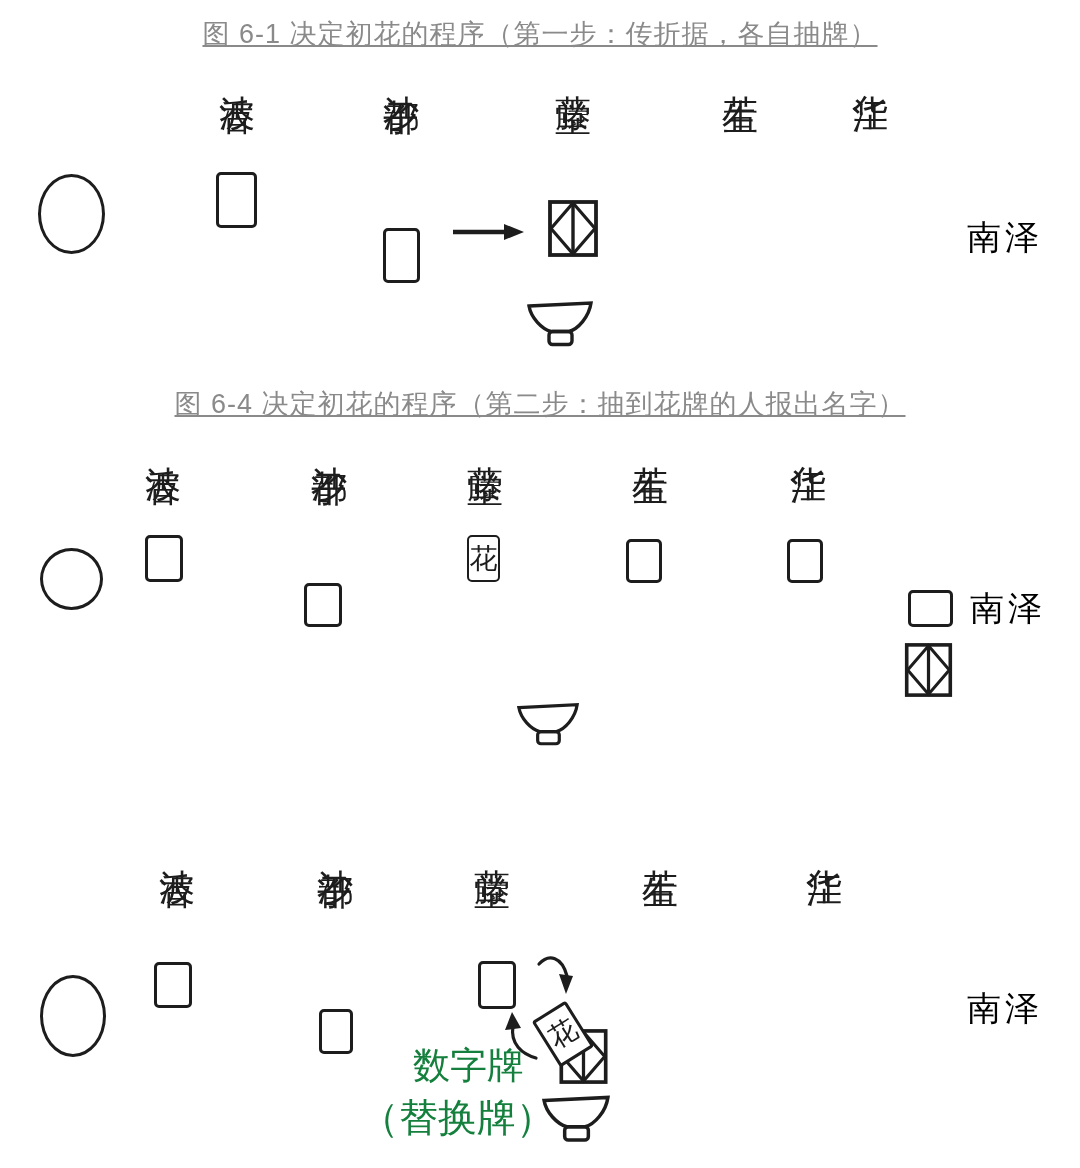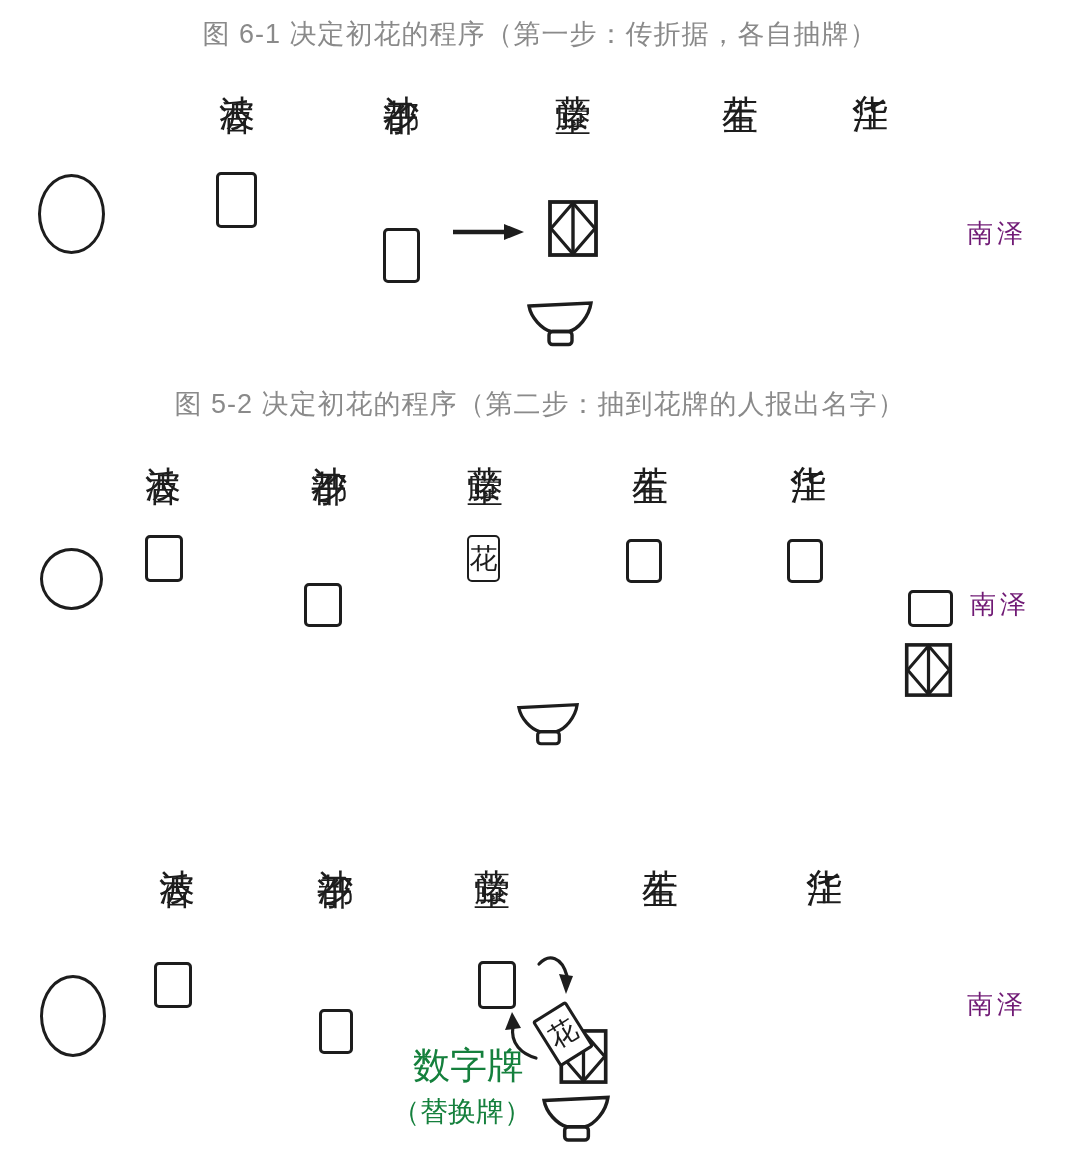--- a/index.html
+++ b/index.html
@@ -4,29 +4,29 @@
 <style>
   html,body{margin:0;padding:0;background:#ffffff;}
   .stage{
     position:relative;width:1080px;height:1168px;background:#ffffff;overflow:hidden;
     font-family:"Liberation Serif","DejaVu Serif",serif;color:#1d1d1d;
   }
   .fig{position:absolute;inset:0;}
   .title{
     position:absolute;left:0;width:1080px;text-align:center;white-space:nowrap;
     font-family:"Liberation Sans","DejaVu Sans",sans-serif;
-    font-size:27px;line-height:1.2;color:#8a8a8a;letter-spacing:1px;
+    font-size:27px;line-height:1.2;color:#8a8a8a;letter-spacing:1px;text-decoration:underline;
   }
   .vname{
     position:absolute;writing-mode:vertical-rl;text-orientation:upright;
     font-size:36px;line-height:1;letter-spacing:4px;color:#1d1d1d;
   }
   .hname{
-    position:absolute;font-size:26px;line-height:1;letter-spacing:4px;
-    color:#701a75;white-space:nowrap;
+    position:absolute;font-size:34px;line-height:1;letter-spacing:4px;
+    color:#000000;white-space:nowrap;
   }
   .card{
     position:absolute;box-sizing:border-box;background:#ffffff;
     border:3px solid #1d1d1d;border-radius:5px;
   }
   .flower{display:flex;align-items:center;justify-content:center;font-size:28px;}
   .tilted{transform:rotate(-32deg);z-index:2;border-radius:3px;}
   .circle{
     position:absolute;box-sizing:border-box;background:#ffffff;
     border:3.5px solid #1d1d1d;border-radius:50%;
@@ -67,21 +67,21 @@
 
     <svg class="shape" style="left:526px;top:299px" width="68" height="50" viewBox="0 0 68 50">
       <path d="M3 7 L65 4 C63 18 52 30 43 32.5 L25 32.5 C16 30 5 19 3 7 Z" stroke-width="3.4"></path>
       <rect x="23" y="32.5" width="23" height="13" rx="3.5" stroke-width="3.4"></rect>
     </svg>
 
     <div class="hname" style="left:967px;top:221px">南泽</div>
   </div>
 
   <div class="fig">
-    <div class="title" style="top:388px">图 5-2 决定初花的程序（第二步：抽到花牌的人报出名字）</div>
+    <div class="title" style="top:388px">图 6-4 决定初花的程序（第二步：抽到花牌的人报出名字）</div>
 
     <div class="vname" style="left:145px;top:437px">波香</div>
     <div class="vname" style="left:311px;top:437px">沙都子</div>
     <div class="vname" style="left:467px;top:437px">藤堂</div>
     <div class="vname" style="left:632px;top:437px">若生</div>
     <div class="vname" style="left:790px;top:437px">华江</div>
 
     <div class="circle" style="left:40px;top:548px;width:63px;height:62px"></div>
     <div class="card" style="left:145px;top:535px;width:38px;height:47px"></div>
     <div class="card flower" style="left:467px;top:535px;width:33px;height:47px;border-width:2.5px">
@@ -133,21 +133,21 @@
     <div class="card flower tilted" style="left:543px;top:1007px;width:40px;height:54px">
       <span>花</span>
     </div>
 
     <svg class="shape" style="left:502px;top:1012px" width="38" height="48" viewBox="0 0 38 48">
       <path d="M34 46 C20 42 8 32 11 14" stroke-width="3.2" stroke-linecap="round"></path>
       <polygon points="3,18 19,16 10,0"></polygon>
     </svg>
 
     <div class="annot" style="left:413px;top:1047px;font-size:37px">数字牌</div>
-    <div class="annot" style="left:392px;top:1098px;font-size:28px">（替换牌）</div>
+    <div class="annot" style="left:360px;top:1098px;font-size:39px">（替换牌）</div>
 
     <svg class="shape" style="left:541px;top:1093px" width="70" height="52" viewBox="0 0 68 50">
       <path d="M3 7 L65 4 C63 18 52 30 43 32.5 L25 32.5 C16 30 5 19 3 7 Z" stroke-width="3.4"></path>
       <rect x="23" y="32.5" width="23" height="13" rx="3.5" stroke-width="3.4"></rect>
     </svg>
 
     <div class="hname" style="left:967px;top:992px">南泽</div>
   </div>
 
 </div>

